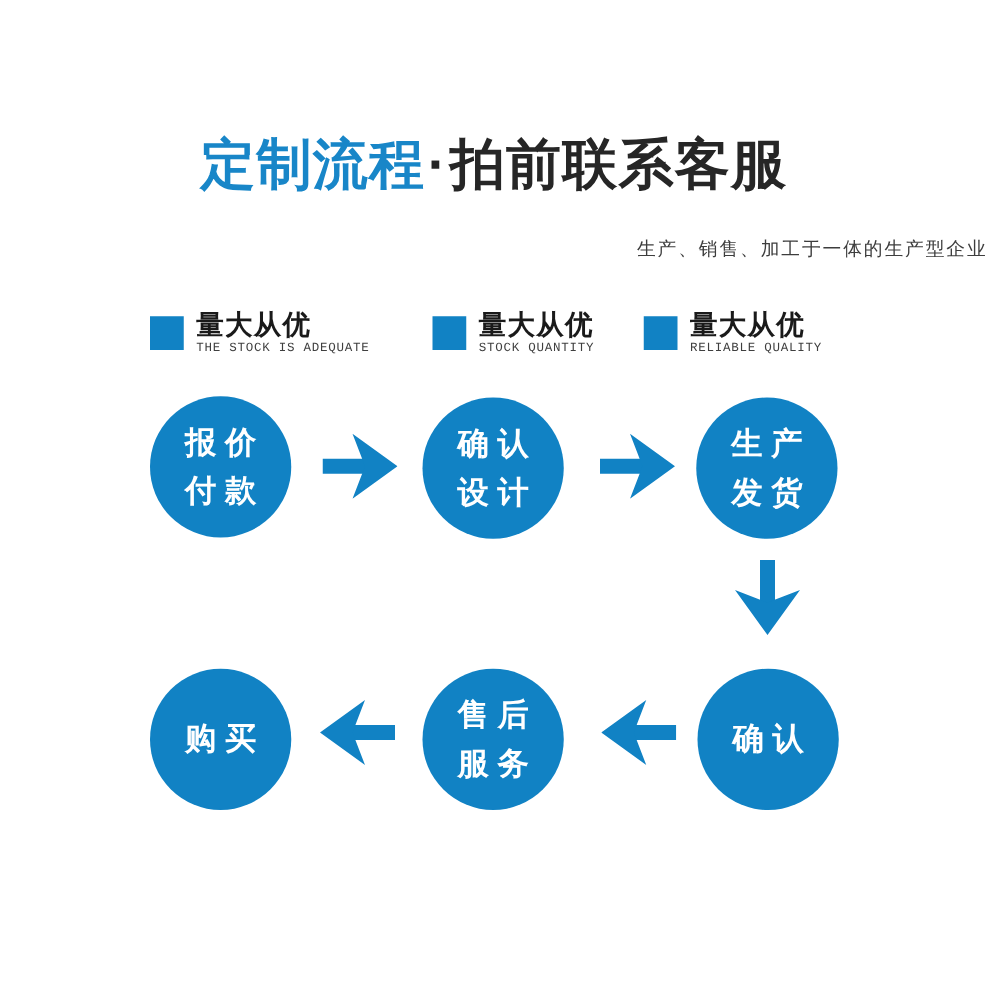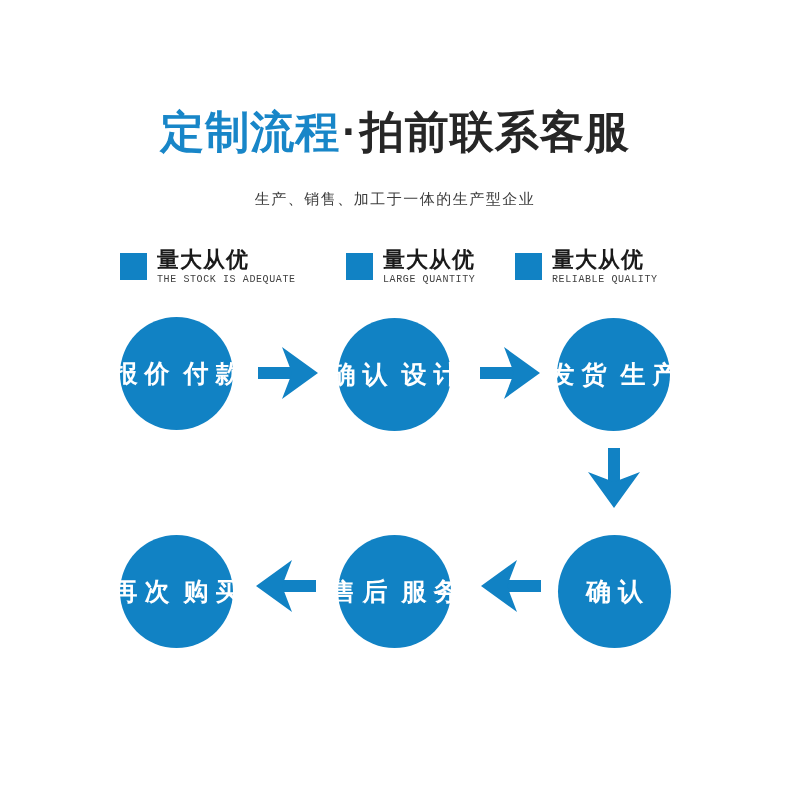--- a/index.html
+++ b/index.html
@@ -12,21 +12,21 @@
     position: absolute; top: 96px; left: 0; width: 790px;
     text-align: center; font-size: 44px; line-height: 72px;
     font-weight: 900; letter-spacing: 1px; white-space: nowrap;
   }
   .title .hl { color: #1886c8; }
   .title .sep { color: #262626; padding: 0 2px; }
   .title .rest { color: #262626; }
   
   .subtitle {
     position: absolute; top: 190px; left: 0; width: 790px;
-    text-align: center; font-size: 15px; color: #3d3d3d;
+    text-align: right; font-size: 15px; color: #3d3d3d;
     letter-spacing: 1.5px; font-weight: 500;
   }
   
   .feature {
     position: absolute; top: 247px; display: flex; align-items: flex-start;
   }
   .feature .sq {
     width: 27px; height: 27px; background: #1182c4; margin-top: 6px;
     flex: 0 0 auto;
   }
@@ -39,21 +39,21 @@
     font-size: 10px; color: #3f3f3f; letter-spacing: 0.6px;
     margin-top: 2px; white-space: nowrap;
     font-family: "Liberation Mono", "DejaVu Sans Mono", monospace;
   }
   .feat-1 { left: 120px; }
   .feat-2 { left: 318px; padding-left: 28px; }
   .feat-3 { left: 515px; }
   
   .circle {
     position: absolute; width: 113px; height: 113px; border-radius: 50%;
-    background: #1182c4; color: #ffffff; display: flex; flex-direction: row;
+    background: #1182c4; color: #ffffff; display: flex; flex-direction: column;
     align-items: center; justify-content: center;
   }
   .circle .ln {
     font-size: 25px; font-weight: bold; line-height: 39px;
     letter-spacing: 7px; text-indent: 7px; white-space: nowrap;
   }
   .c1 { left: 120px; top: 317px; }
   .c2 { left: 338px; top: 318px; }
   .c3 { left: 557px; top: 318px; }
   .c4 { left: 120px; top: 535px; }
@@ -84,21 +84,21 @@
   <div class="sq"></div>
   <div class="txt">
     <div class="zh">量大从优</div>
     <div class="en">THE STOCK IS ADEQUATE</div>
   </div>
 </div>
 <div class="feature feat-2">
   <div class="sq"></div>
   <div class="txt">
     <div class="zh">量大从优</div>
-    <div class="en">LARGE QUANTITY</div>
+    <div class="en">STOCK QUANTITY</div>
   </div>
 </div>
 <div class="feature feat-3">
   <div class="sq"></div>
   <div class="txt">
     <div class="zh">量大从优</div>
     <div class="en">RELIABLE QUALITY</div>
   </div>
 </div>
 
@@ -116,33 +116,32 @@
   <div class="ln">确认</div>
   <div class="ln">设计</div>
 </div>
 <div class="arrow ar2">
   <svg viewBox="0 0 60 52">
       <polygon points="0,20 36,20 36,32 0,32"></polygon>
       <polygon points="24,0 60,26 24,52 34,26"></polygon>
     </svg>
 </div>
 <div class="circle c3">
+  <div class="ln">生产</div>
   <div class="ln">发货</div>
-  <div class="ln">生产</div>
 </div>
 
 <div class="arrow ad">
   <svg viewBox="0 0 60 52">
       <polygon points="0,20 36,20 36,32 0,32"></polygon>
       <polygon points="24,0 60,26 24,52 34,26"></polygon>
     </svg>
 </div>
 
 <div class="circle c4">
-  <div class="ln">再次</div>
   <div class="ln">购买</div>
 </div>
 <div class="arrow al1">
   <svg viewBox="0 0 60 52">
       <polygon points="0,20 36,20 36,32 0,32"></polygon>
       <polygon points="24,0 60,26 24,52 34,26"></polygon>
     </svg>
 </div>
 <div class="circle c5">
   <div class="ln">售后</div>

